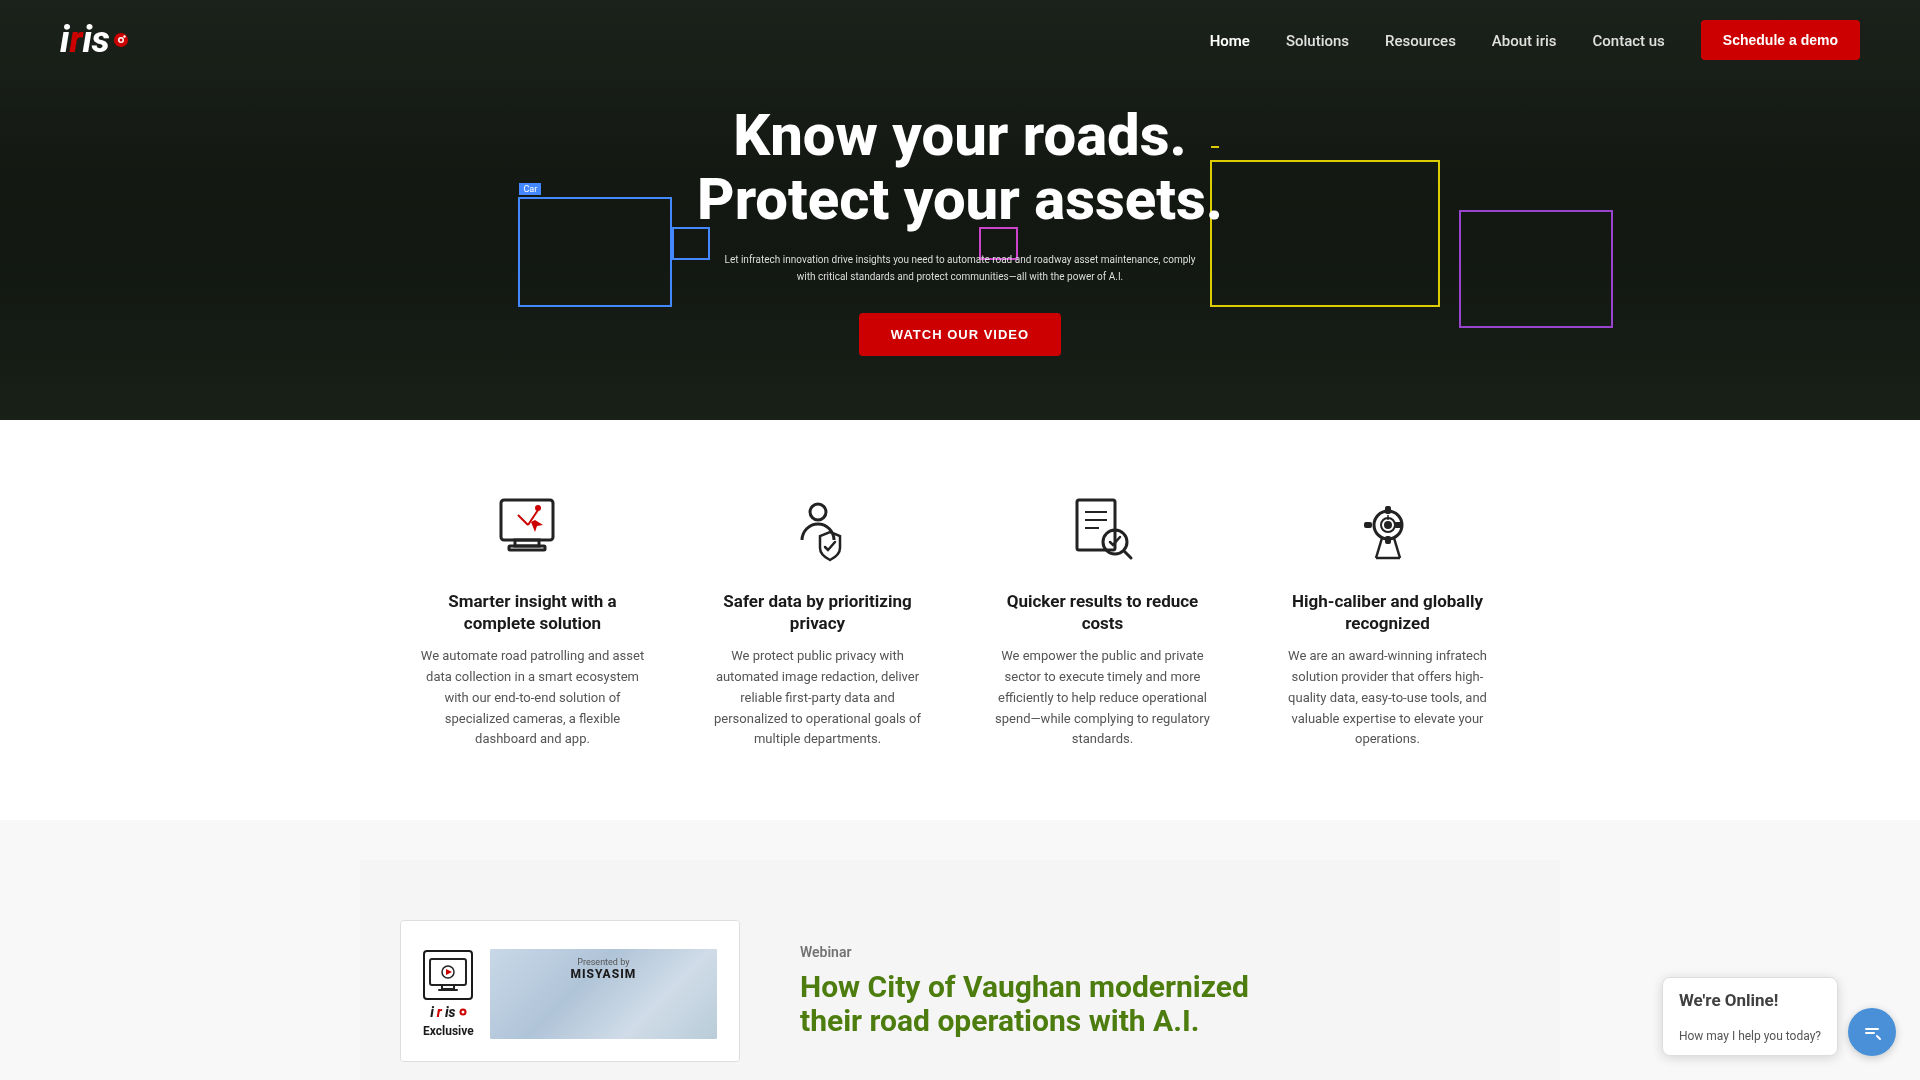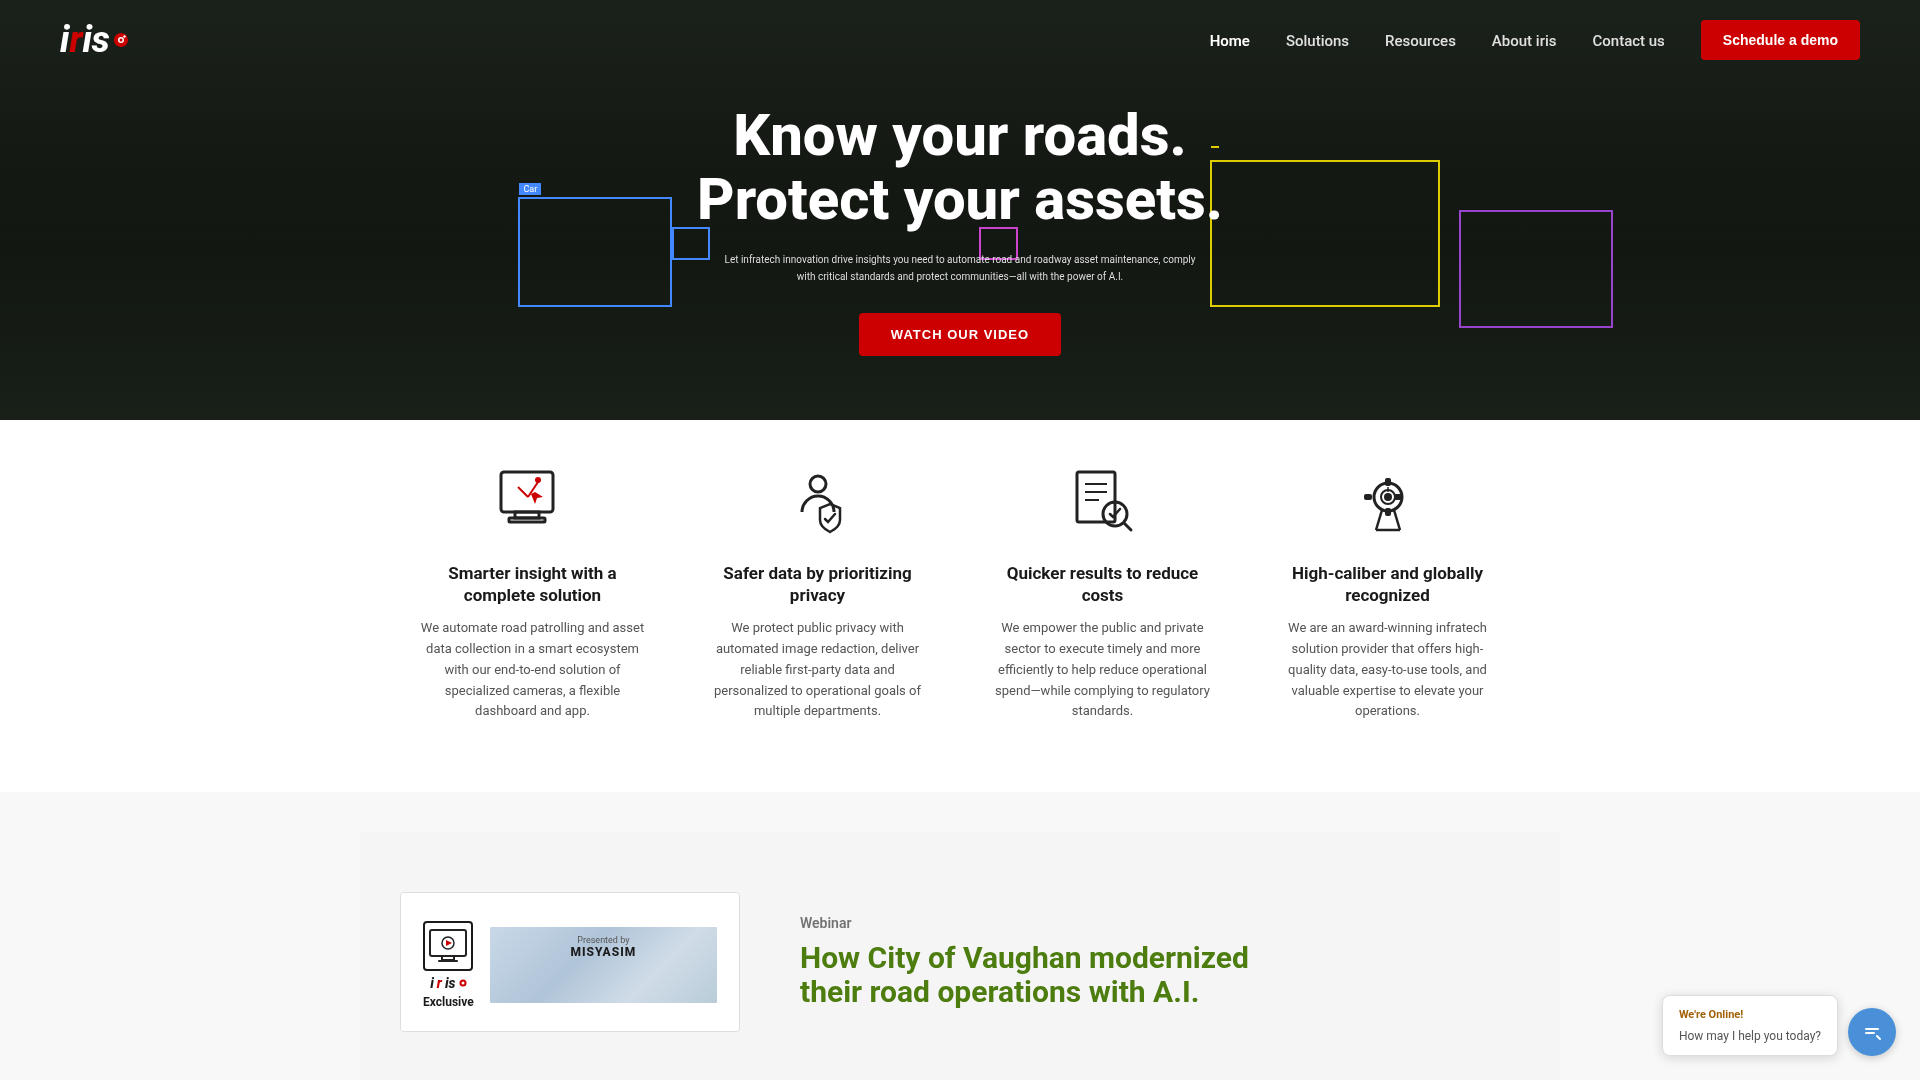--- a/index.html
+++ b/index.html
@@ -126,21 +126,21 @@
       background: #4488ff;
       color: #fff;
       font-size: 9px;
       padding: 1px 4px;
     }
     .det-label.yellow { background: #ddcc00; color: #333; }
 
     
     .features {
       background: #fff;
-      padding: 32px 40px 60px;
+      padding: 60px 40px 60px;
     }
     .features-grid {
       display: grid;
       grid-template-columns: repeat(4, 1fr);
       gap: 40px;
       max-width: 1100px;
       margin: 0 auto;
     }
     .feature-card {
       text-align: center;
@@ -237,24 +237,24 @@
     }
     .chat-bubble {
       background: #fff;
       border: 1px solid #ddd;
       border-radius: 8px;
       padding: 12px 16px;
       box-shadow: 0 2px 12px rgba(0,0,0,0.15);
       max-width: 220px;
     }
     .chat-bubble-title {
-      font-size: 11px;
+      font-size: 17px;
       font-weight: 700;
-      color: #a16207;
-      margin-bottom: 8px;
+      color: #404040;
+      margin-bottom: 19px;
     }
     .chat-bubble-sub {
       font-size: 12px;
       color: #555;
       text-align: center;
     }
     .chat-btn {
       width: 48px;
       height: 48px;
       background: #4a90d9;
@@ -440,21 +440,21 @@
             <span style="font-size:14px; font-weight:800; font-style:italic; color:#1a1a1a;">i</span>
             <span style="font-size:14px; font-weight:800; font-style:italic; color:#cc0000;">r</span>
             <span style="font-size:14px; font-weight:800; font-style:italic; color:#1a1a1a;">is</span>
             <svg width="8" height="8" viewBox="0 0 8 8">
                 <circle cx="4" cy="4" r="3.5" fill="#cc0000"></circle>
                 <circle cx="4" cy="4" r="1.5" fill="#fff"></circle>
               </svg>
           </div>
           <span style="font-size:12px; font-weight:700; color:#1a1a1a;">Exclusive</span>
         </div>
-        <div class="webinar-map" style="flex:1; height:76px; border-radius:2px; position:relative; overflow:hidden;">
+        <div class="webinar-map" style="flex:1; height:90px; border-radius:2px; position:relative; overflow:hidden;">
 
           <div style="position:absolute; inset:0; background: linear-gradient(135deg, #c8d8e8 0%, #b0c4d8 40%, #d0dce8 70%, #b8ccd8 100%);"></div>
           <div style="position:absolute; top:8px; left:0; right:0; text-align:center; font-size:9px; color:#555;">
             <div>Presented by</div>
             <div style="font-weight:800; font-size:12px; color:#1a1a1a; letter-spacing:1px;">MISYASIM</div>
           </div>
         </div>
       </div>
     </div>
 

